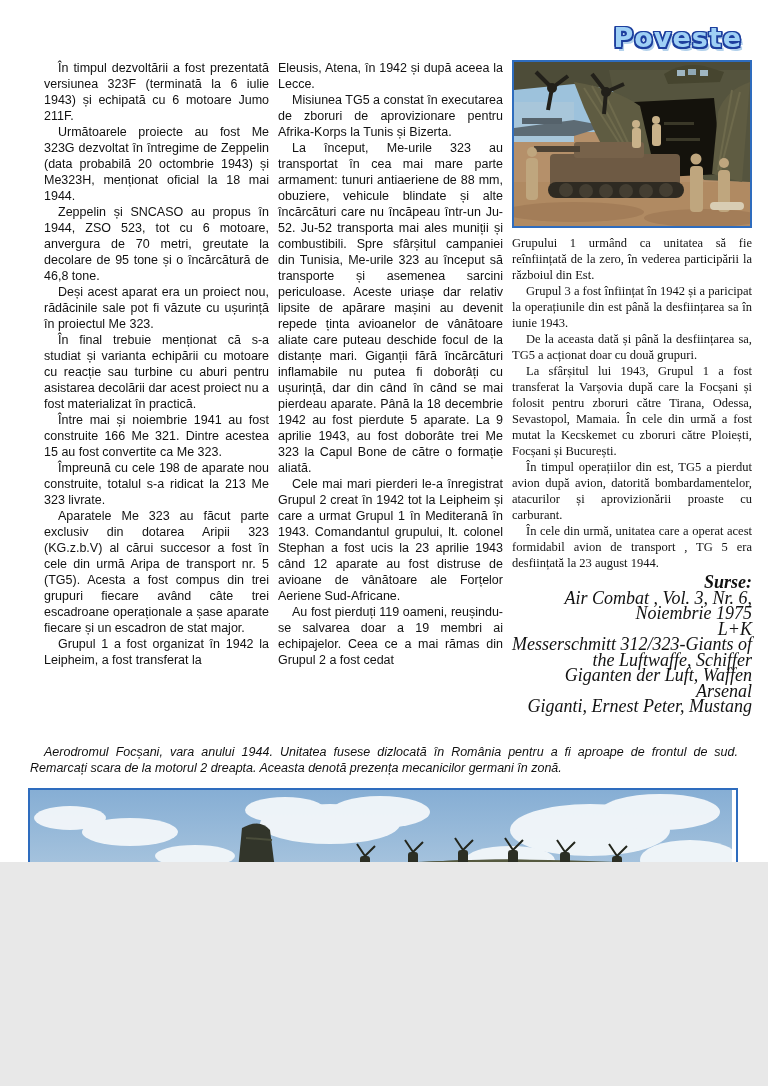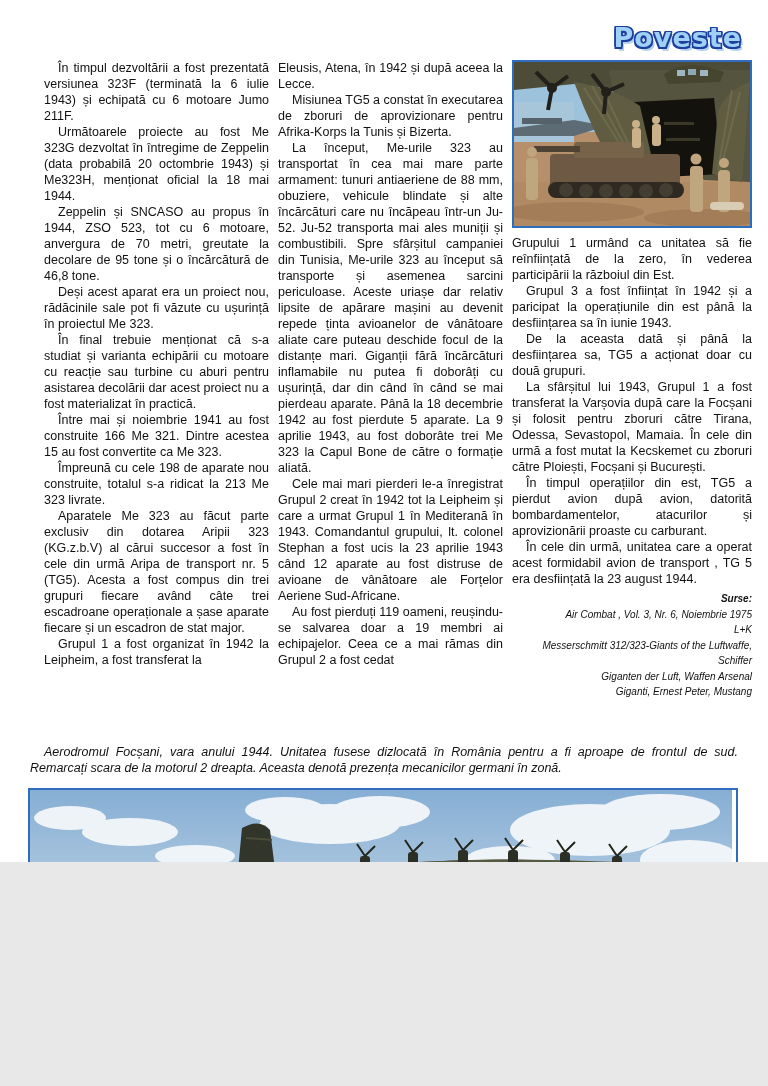--- a/index.html
+++ b/index.html
@@ -25,33 +25,33 @@
       -1.5px 0 0 #1d3f9e, 1.5px 0 0 #1d3f9e,
        3px 4px 0 #b4d2ec;
   }
   
   .columns{
     position:absolute;left:44px;top:60px;width:708px;
     display:flex;gap:9px;
     font-size:12.5px;line-height:16px;
   }
   .col{width:227px;}
-  .col.right{width:240px;}
+  .col.right{width:240px;font-family:Liberation Serif, serif;}
   .col p{margin:0;text-align:justify;}
   .col p.ind{text-indent:14px;}
   
   .photo-frame{
     border:2px solid #2e6cbe;
     background:#fff;
     line-height:0;
   }
   .photo-frame svg{display:block;}
   .top-photo{margin-bottom:7px;}
   
-  .sources{margin-top:4px;text-align:right;font-style:italic;font-size:10px;line-height:15.5px;}
+  .sources{margin-top:4px;text-align:right;font-style:italic;font-size:18px;line-height:15.5px;}
   .sources .src-label{font-weight:bold;display:block;}
   .sources .src-item{display:block;}
   
   .caption{
     position:absolute;left:30px;top:744px;width:708px;
     font-style:italic;font-size:12.5px;line-height:16px;
     text-align:justify;text-indent:14px;margin:0;
   }
   
   .bottom-photo{

